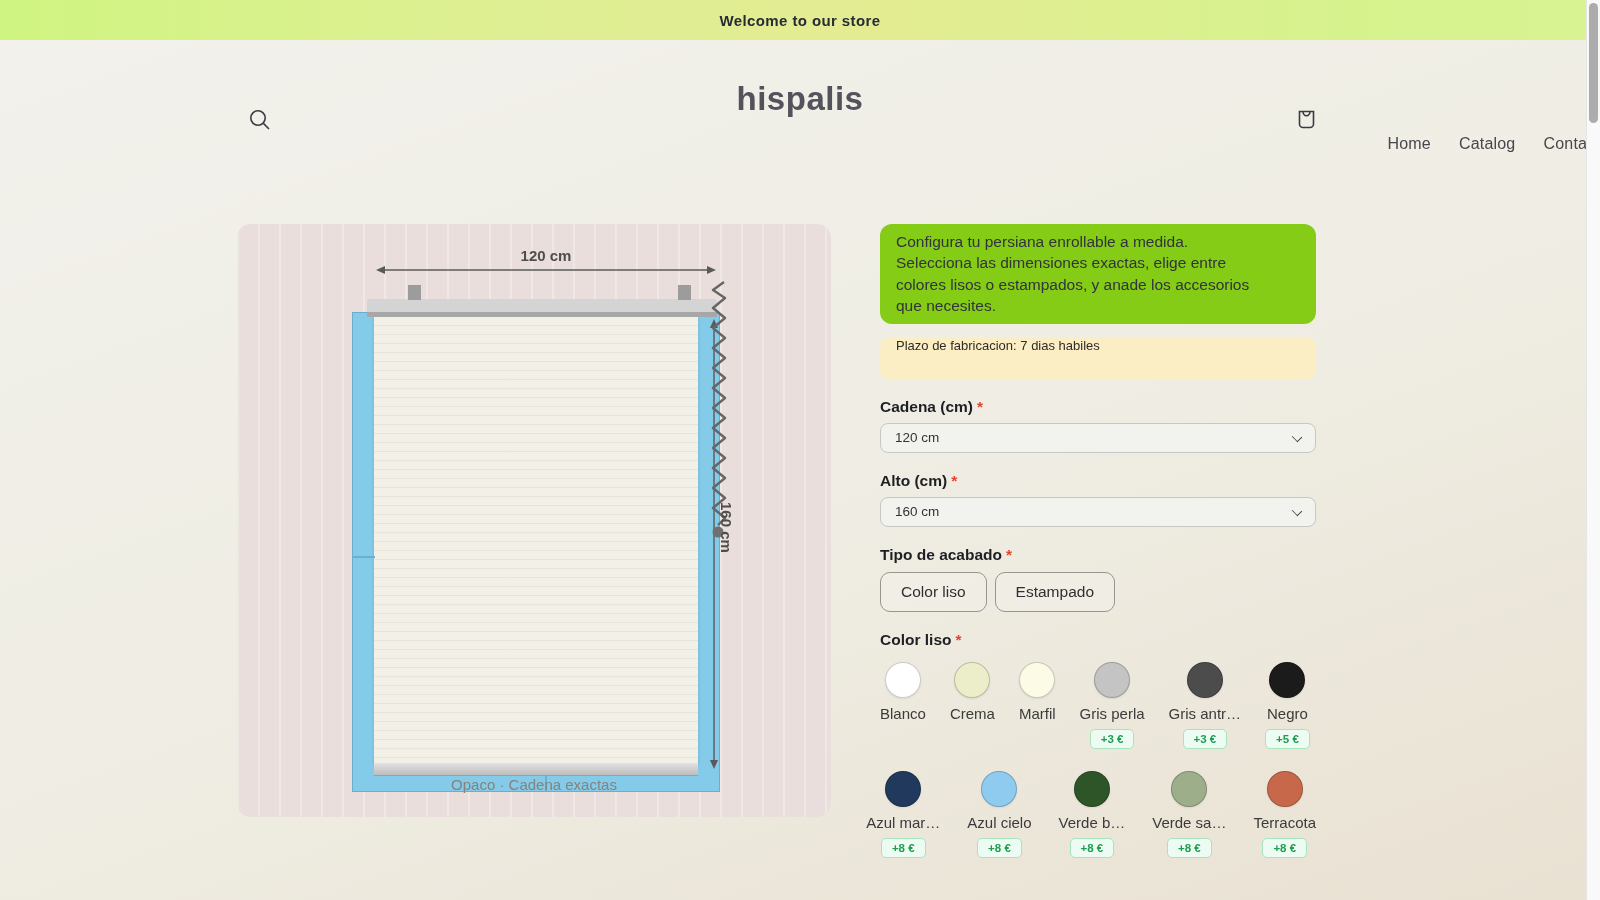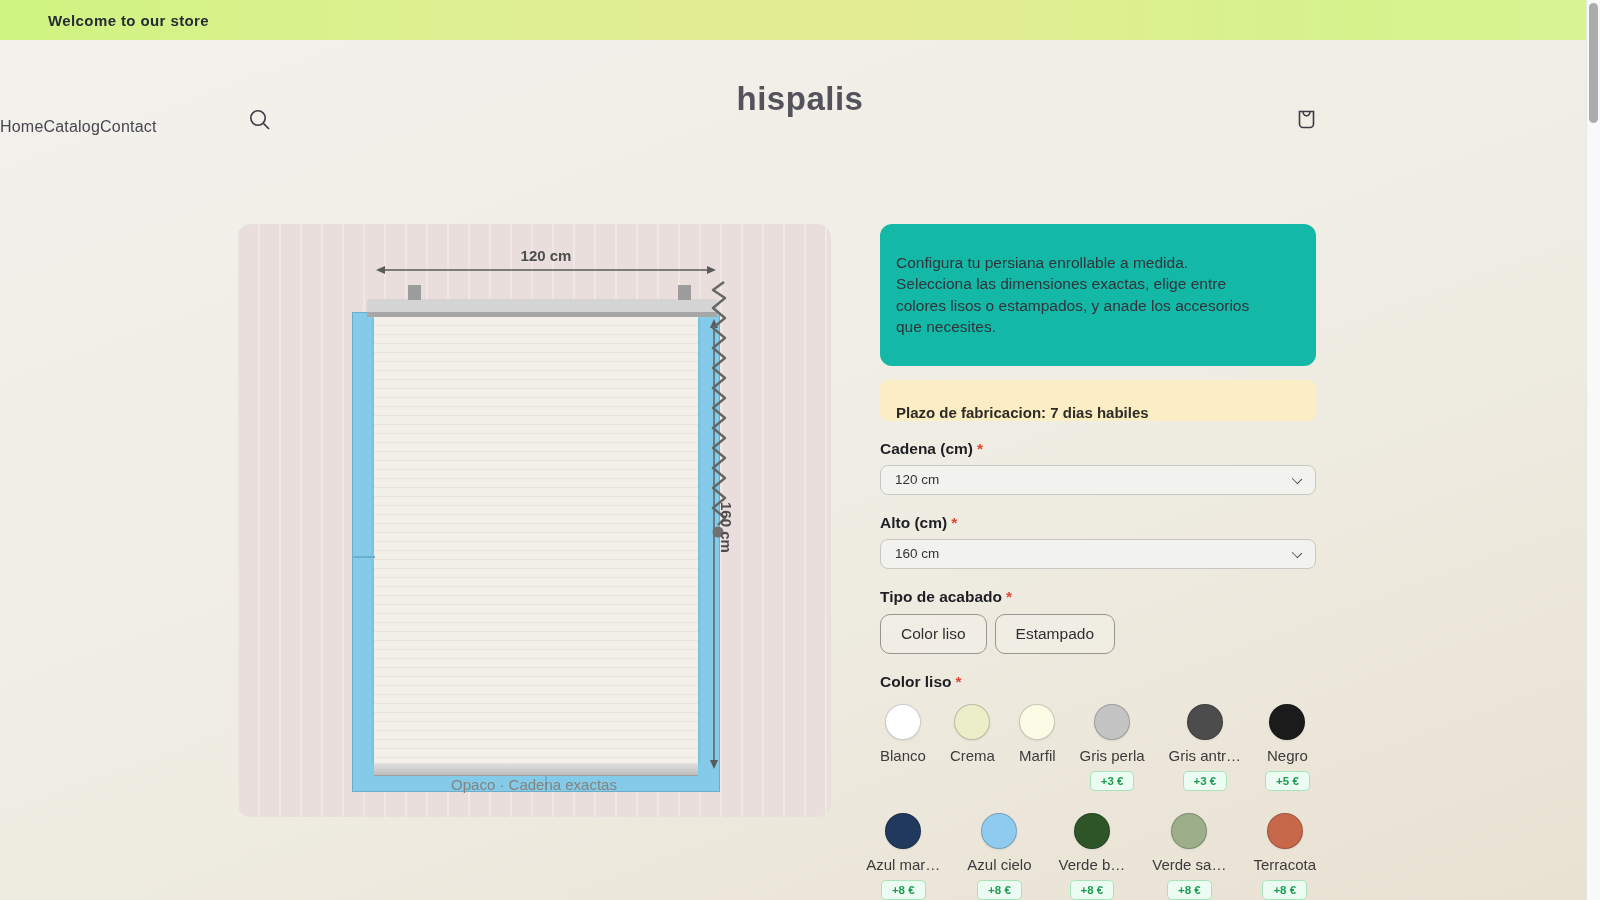--- a/index.html
+++ b/index.html
@@ -7,37 +7,37 @@
   body {
     font-family:"Liberation Sans", sans-serif;
     background:linear-gradient(160deg,#F2F1EC 0%,#EFEDE3 55%,#E9E1D2 100%);
     position:relative;
     color:#2F3138;
   }
   
   .announcement {
     height:40px;
     background:linear-gradient(90deg,#CFF481 0%,#DEEF92 30%,#E4EC92 55%,#D5F28D 85%,#D9F493 100%);
-    display:flex; align-items:center; justify-content:flex-start;padding-left:48px;
+    display:flex; align-items:center; justify-content:center;
   }
   .announcement span { font-size:15px; font-weight:700; letter-spacing:.4px; color:#272B35; }
   
   header { position:relative; padding-top:40px; }
   .logo {
     text-align:center; font-size:33px; font-weight:700; letter-spacing:.5px;
     color:#54535C; cursor:pointer;
   }
   .icon-btn {
     position:absolute; background:none; border:none; cursor:pointer; padding:0;
     width:26px; height:26px; display:flex; align-items:center; justify-content:center;
   }
   .icon-btn svg { stroke:#3C3B44; fill:none; stroke-width:1.6; }
   .search-btn { left:247px; top:68px; }
   .cart-btn  { left:1293px; top:67px; }
-  nav { display:flex; justify-content:flex-start; }
+  nav { margin-top:17px; display:flex; justify-content:flex-end; gap:28px; }
   nav a { font-size:16px; color:#47464F; text-decoration:none; cursor:pointer; letter-spacing:.2px; }
   
   .viz-card {
     position:absolute; left:237px; top:224px; width:594px; height:593px;
     background:#E9DEDB; border-radius:14px; overflow:hidden;
   }
   .viz-card .stripes {
     position:absolute; inset:0;
     background:repeating-linear-gradient(90deg, rgba(255,255,255,.30) 0 2px, rgba(0,0,0,0) 2px 21px);
   }
@@ -71,27 +71,27 @@
     writing-mode:vertical-rl; font-size:15px; font-weight:700; color:#4E4E4E;
   }
   .viz-caption {
     position:absolute; left:0; right:0; top:552px; text-align:center;
     font-size:15px; color:#85837C;
   }
   .viz-svg { position:absolute; inset:0; pointer-events:none; }
   
   .config { position:absolute; left:880px; top:224px; width:436px; }
   .desc-card {
-    background:#14b8a6; border-radius:12px; padding:28px 16px;
+    background:#84cc16; border-radius:12px; padding:7px 16px;
   }
   .desc-card p { max-width:368px; font-size:15.5px; line-height:1.38; color:#32333B; }
   .lead-time {
     margin-top:14px; background:#FBEDC4; border-radius:8px; height:41px;
-    display:flex; align-items:flex-end; padding:0 16px;
-    font-size:15px; font-weight:700; color:#2E2C26;
+    display:flex; align-items:flex-start; padding:0 16px;
+    font-size:13px; font-weight:400; color:#2E2C26;
   }
   .field-label { margin-top:19px; font-size:15.5px; font-weight:700; color:#1E1F24; }
   .req { color:#E2442F; font-weight:700; margin-left:4px; }
   .select {
     margin-top:7px; position:relative; height:30px; background:#F2F2EF;
     border:1px solid #C7C7C3; border-radius:8px; cursor:pointer;
     display:flex; align-items:center; padding:0 30px 0 14px;
   }
   .select .value { font-size:13.5px; color:#343434; }
   .select .chev {

